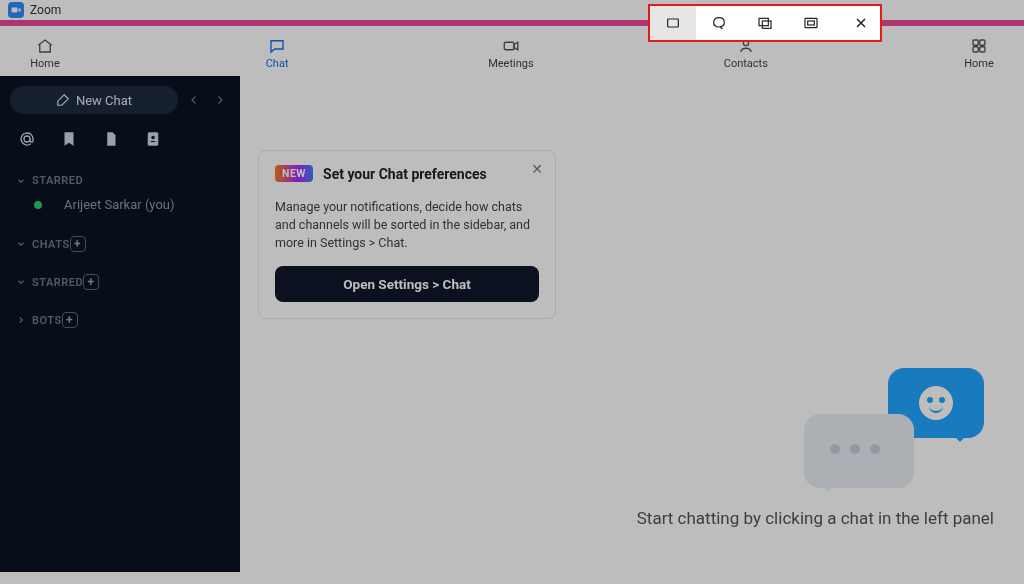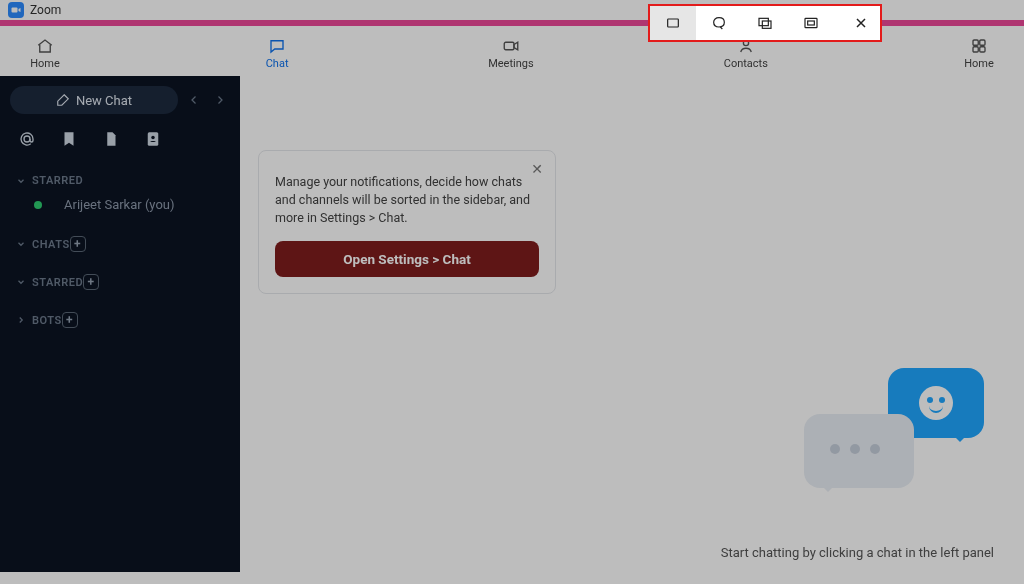--- a/index.html
+++ b/index.html
@@ -35,35 +35,35 @@
   .starred-item { display:flex; align-items:center; gap:22px; padding:6px 10px 6px 24px; font-size:13px; color:#8e99aa; cursor:pointer; }
   .presence-dot { width:8px; height:8px; border-radius:50%; background:#2ecc71; }
 
   
   .main { position:absolute; left:240px; right:0; top:76px; bottom:0; background:#fff; }
   .pref-card { position:absolute; left:18px; top:74px; width:298px; border:1px solid #e5e7eb; border-radius:8px; padding:14px 16px 16px 16px; background:#fff; box-shadow:0 0 0 rgba(0,0,0,0); }
   .pref-top { display:flex; align-items:center; gap:10px; }
   .new-badge { background:linear-gradient(90deg,#ff7a18,#af2bff 60%,#3b82f6); color:#fff; font-size:10.5px; font-weight:700; border-radius:4px; padding:2px 7px; letter-spacing:.5px; }
   .pref-title { font-size:14px; font-weight:700; color:#222; }
   .pref-close { position:absolute; top:10px; right:10px; width:16px; height:16px; color:#777; cursor:pointer; display:flex; align-items:center; justify-content:center; font-size:14px; }
-  .pref-body { font-size:12.5px; color:#444; line-height:1.45; margin-top:8px; }
-  .pref-btn { margin-top:14px; width:100%; height:36px; background:#7f1d1d; color:#fff; border:none; border-radius:8px; font-size:13.5px; font-weight:700; cursor:pointer; }
+  .pref-body { font-size:12.5px; color:#444; line-height:1.45; margin-top:16px; }
+  .pref-btn { margin-top:14px; width:100%; height:36px; background:#0f172a; color:#fff; border:none; border-radius:8px; font-size:13.5px; font-weight:700; cursor:pointer; }
 
   .empty-illu { position:absolute; right:40px; bottom:96px; width:180px; height:120px; }
   .bubble-gray { position:absolute; left:0; bottom:0; width:110px; height:74px; background:#e9eef4; border-radius:16px; }
   .bubble-gray::after { content:""; position:absolute; left:14px; bottom:-14px; width:0; height:0; border:10px solid transparent; border-top-color:#e9eef4; }
   .dots { position:absolute; left:26px; top:30px; display:flex; gap:10px; }
   .dots span { width:10px; height:10px; background:#c6cfdb; border-radius:50%; display:block; }
   .bubble-blue { position:absolute; right:0; top:0; width:96px; height:70px; background:#20a6ff; border-radius:16px; display:flex; align-items:center; justify-content:center; }
   .bubble-blue::after { content:""; position:absolute; right:14px; bottom:-14px; width:0; height:0; border:10px solid transparent; border-top-color:#20a6ff; }
   .face { width:34px; height:34px; background:#fff; border-radius:50%; position:relative; }
   .face::before, .face::after { content:""; position:absolute; width:6px; height:6px; background:#20a6ff; border-radius:50%; top:11px; }
   .face::before { left:8px; } .face::after { right:8px; }
   .smile { position:absolute; width:14px; height:7px; border:2.5px solid #20a6ff; border-top:none; border-left:none; border-right:none; border-radius:0 0 10px 10px; left:10px; bottom:7px; }
-  .empty-text { position:absolute; right:30px; bottom:24px; font-size:13px; color:#555; }
+  .empty-text { position:absolute; right:30px; bottom:56px; font-size:17px; color:#555; }
 
   
   .annot-box { position:absolute; top:4px; left:648px; width:234px; height:38px; border:2px solid #e31b1b; background:transparent; pointer-events:none; z-index:50; }
   
   .snip-toolbar { position:absolute; top:6px; left:650px; width:230px; height:34px; background:#fff; display:flex; align-items:center; z-index:49; }
   .snip-btn { flex:0 0 46px; height:34px; display:flex; align-items:center; justify-content:center; cursor:pointer; }
   .snip-btn.active { background:#e6e6e6; }
   .snip-btn svg { width:16px; height:16px; stroke:#222; }
   .snip-div { width:1px; height:20px; background:#cfcfcf; margin:0 2px; }
 
@@ -218,20 +218,24 @@
           <span>BOTS</span>
         </div>
         <div class="add-btn">+</div>
       </div>
     </div>
   </div>
 
   <div class="main">
     <div class="pref-card">
       <div class="pref-close">✕</div>
+      <div class="pref-top">
+        <span class="new-badge">NEW</span>
+        <span class="pref-title">Set your Chat preferences</span>
+      </div>
       <div class="pref-body">Manage your notifications, decide how chats and channels will be sorted in the sidebar, and more in Settings &gt; Chat.</div>
       <button class="pref-btn">Open Settings &gt; Chat</button>
     </div>
 
     <div class="empty-illu">
       <div class="bubble-blue">
         <div class="face">
             <div class="smile"></div>
           </div>
       </div>

